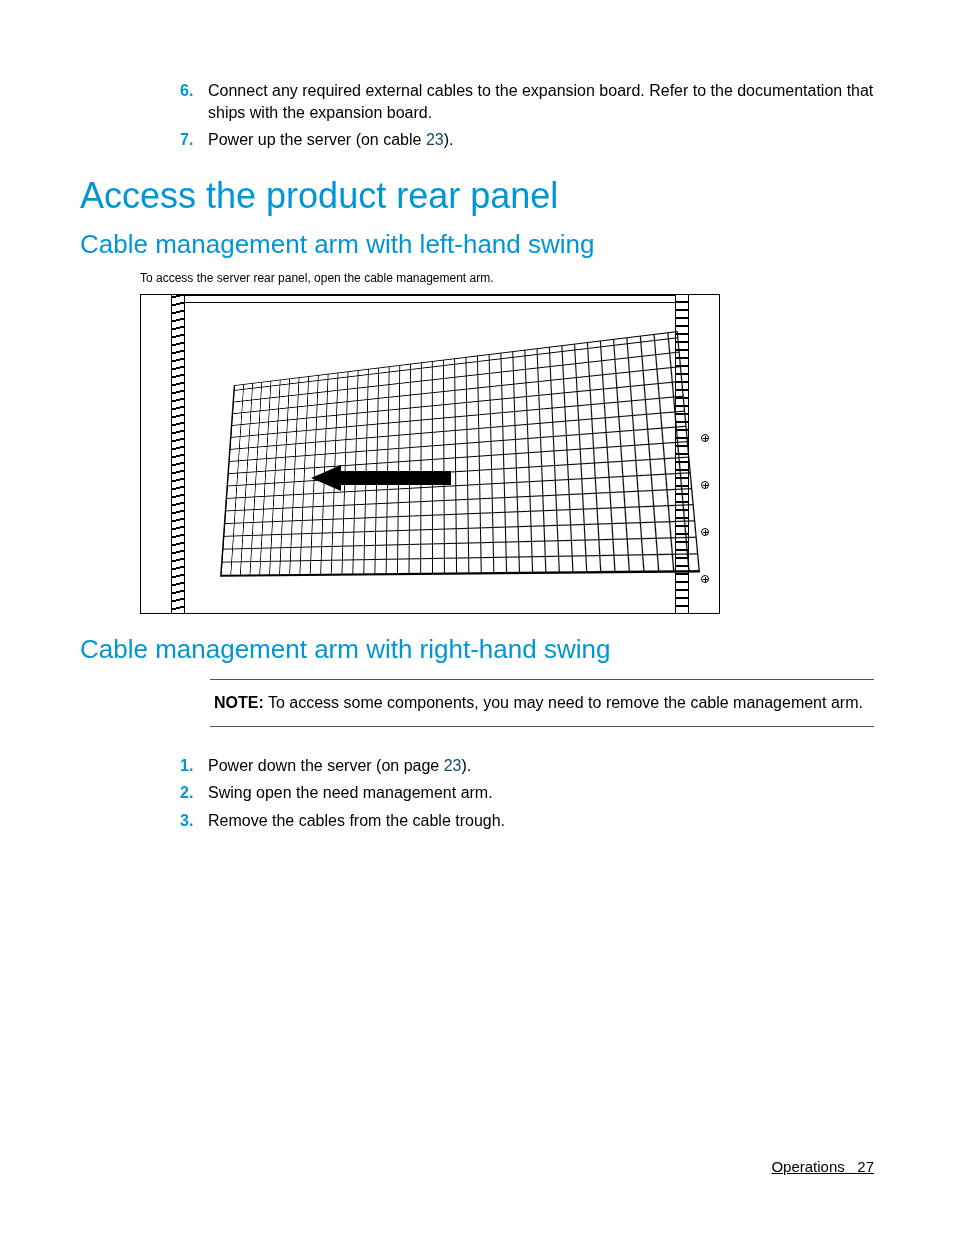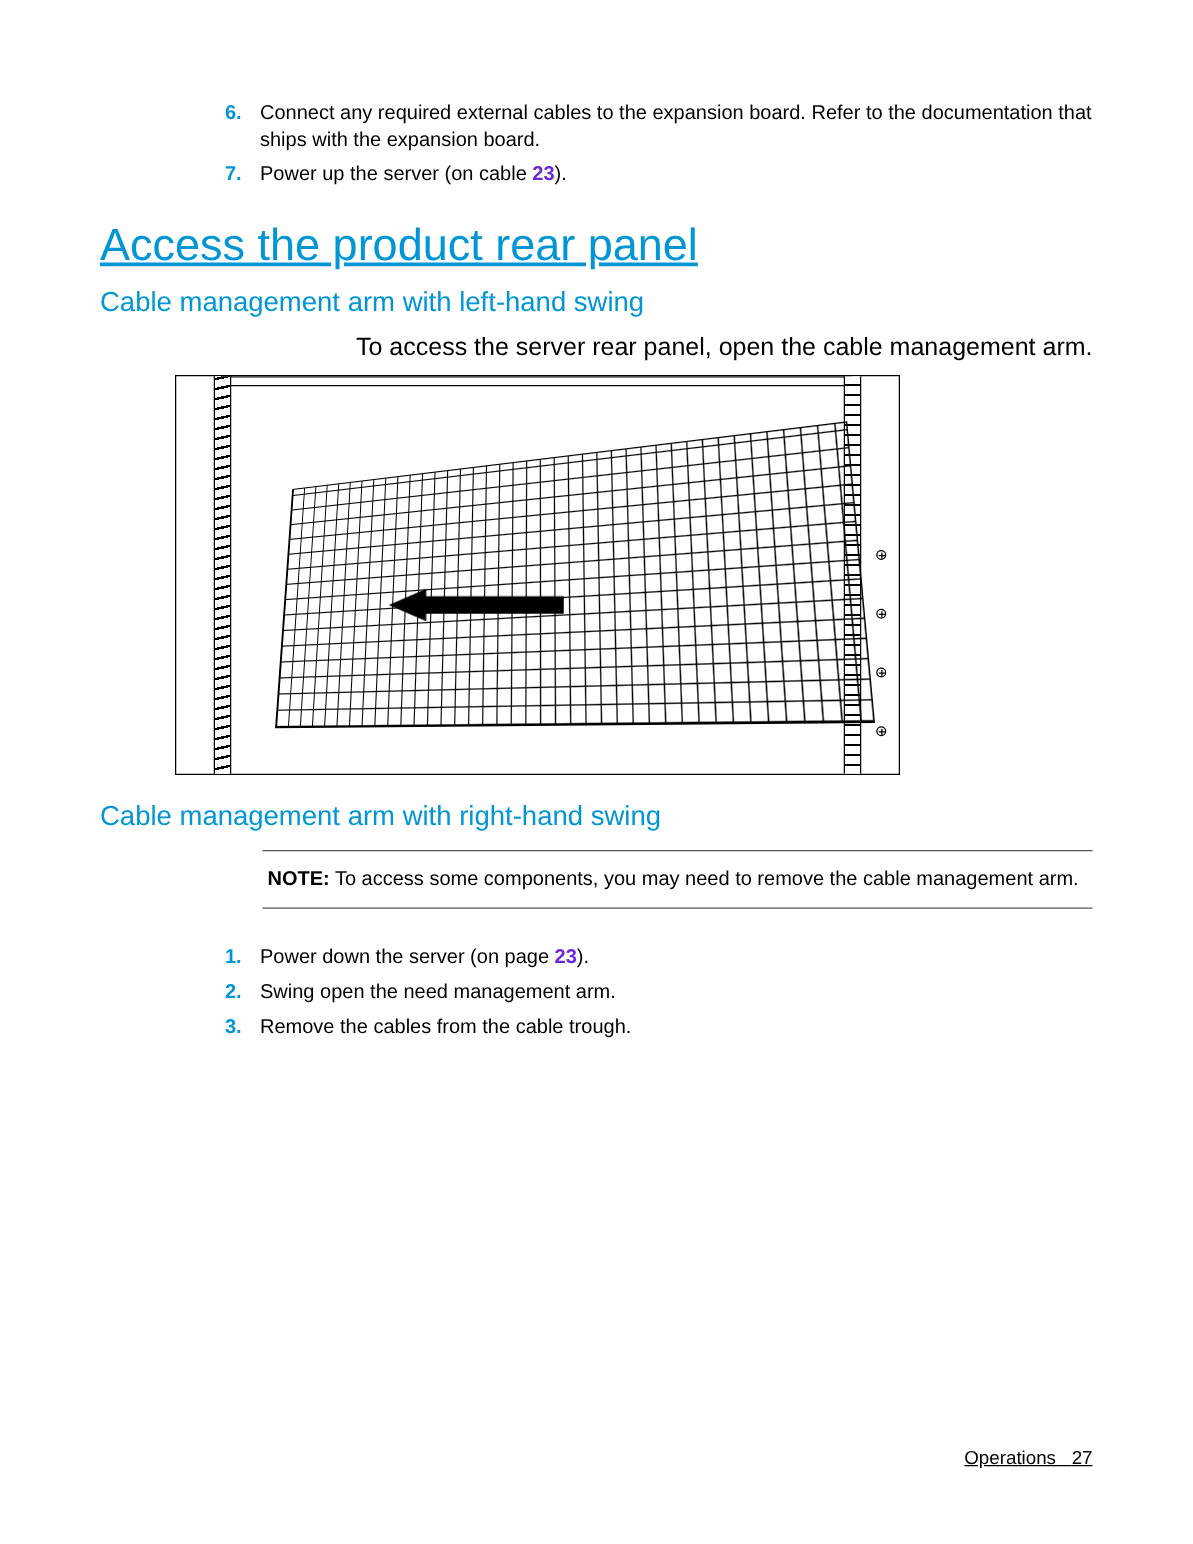--- a/index.html
+++ b/index.html
@@ -26,44 +26,42 @@
     line-height: 1.35;
     margin-bottom: 6px;
   }
   .ol-num {
     color: #0096d6;
     font-weight: bold;
     width: 28px;
     flex-shrink: 0;
   }
   .li-text { flex: 1; }
-  .link { color: #6d28d9; font-weight: bold; }
+  .link { color: #0c4a6e; }
   h1.main-heading {
     font-size: 36px;
     font-weight: normal;
     color: #0096d6;
     margin-top: 24px;
     margin-bottom: 12px;
     font-stretch: condensed;
-    text-decoration: underline;
   }
   h2.sub-heading {
-    font-size: 22px;
+    font-size: 26px;
     font-weight: normal;
     color: #0096d6;
     margin-top: 8px;
     margin-bottom: 10px;
     font-stretch: condensed;
   }
   .body-text {
-    font-size: 20px;
+    font-size: 12px;
     margin-left: 60px;
     margin-bottom: 8px;
     line-height: 1.35;
-    text-align: right;
   }
   .figure {
     margin-left: 60px;
     margin-top: 4px;
     margin-bottom: 20px;
     width: 580px;
     height: 320px;
     border: 1.5px solid #000;
     position: relative;
     background: #fff;

